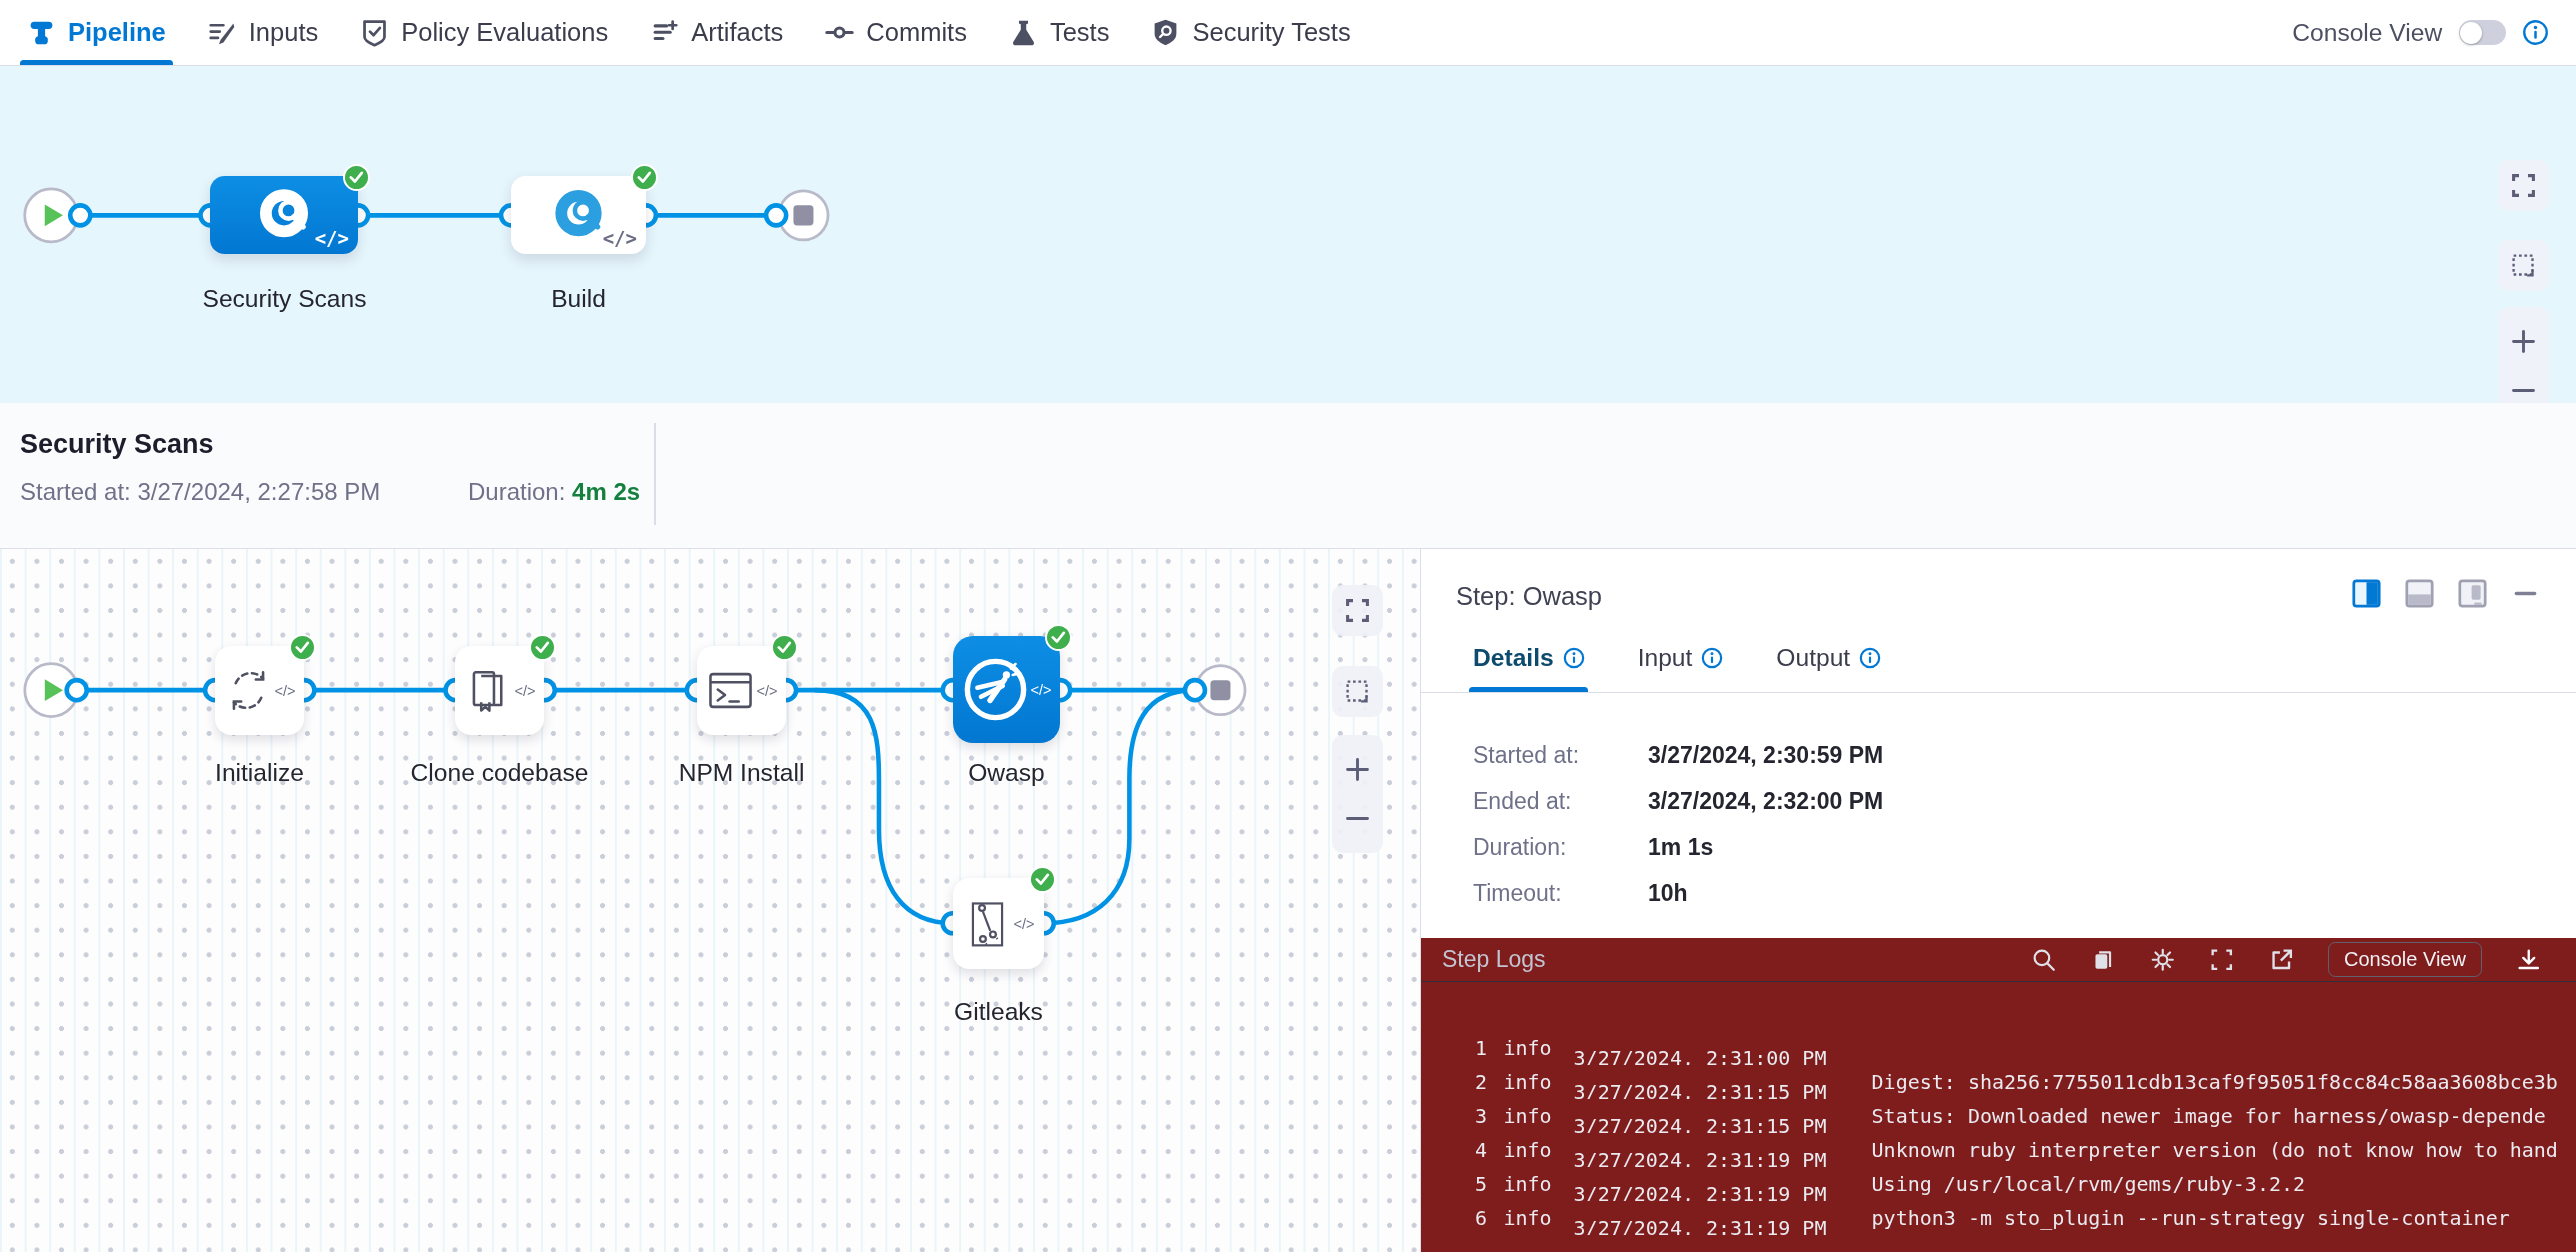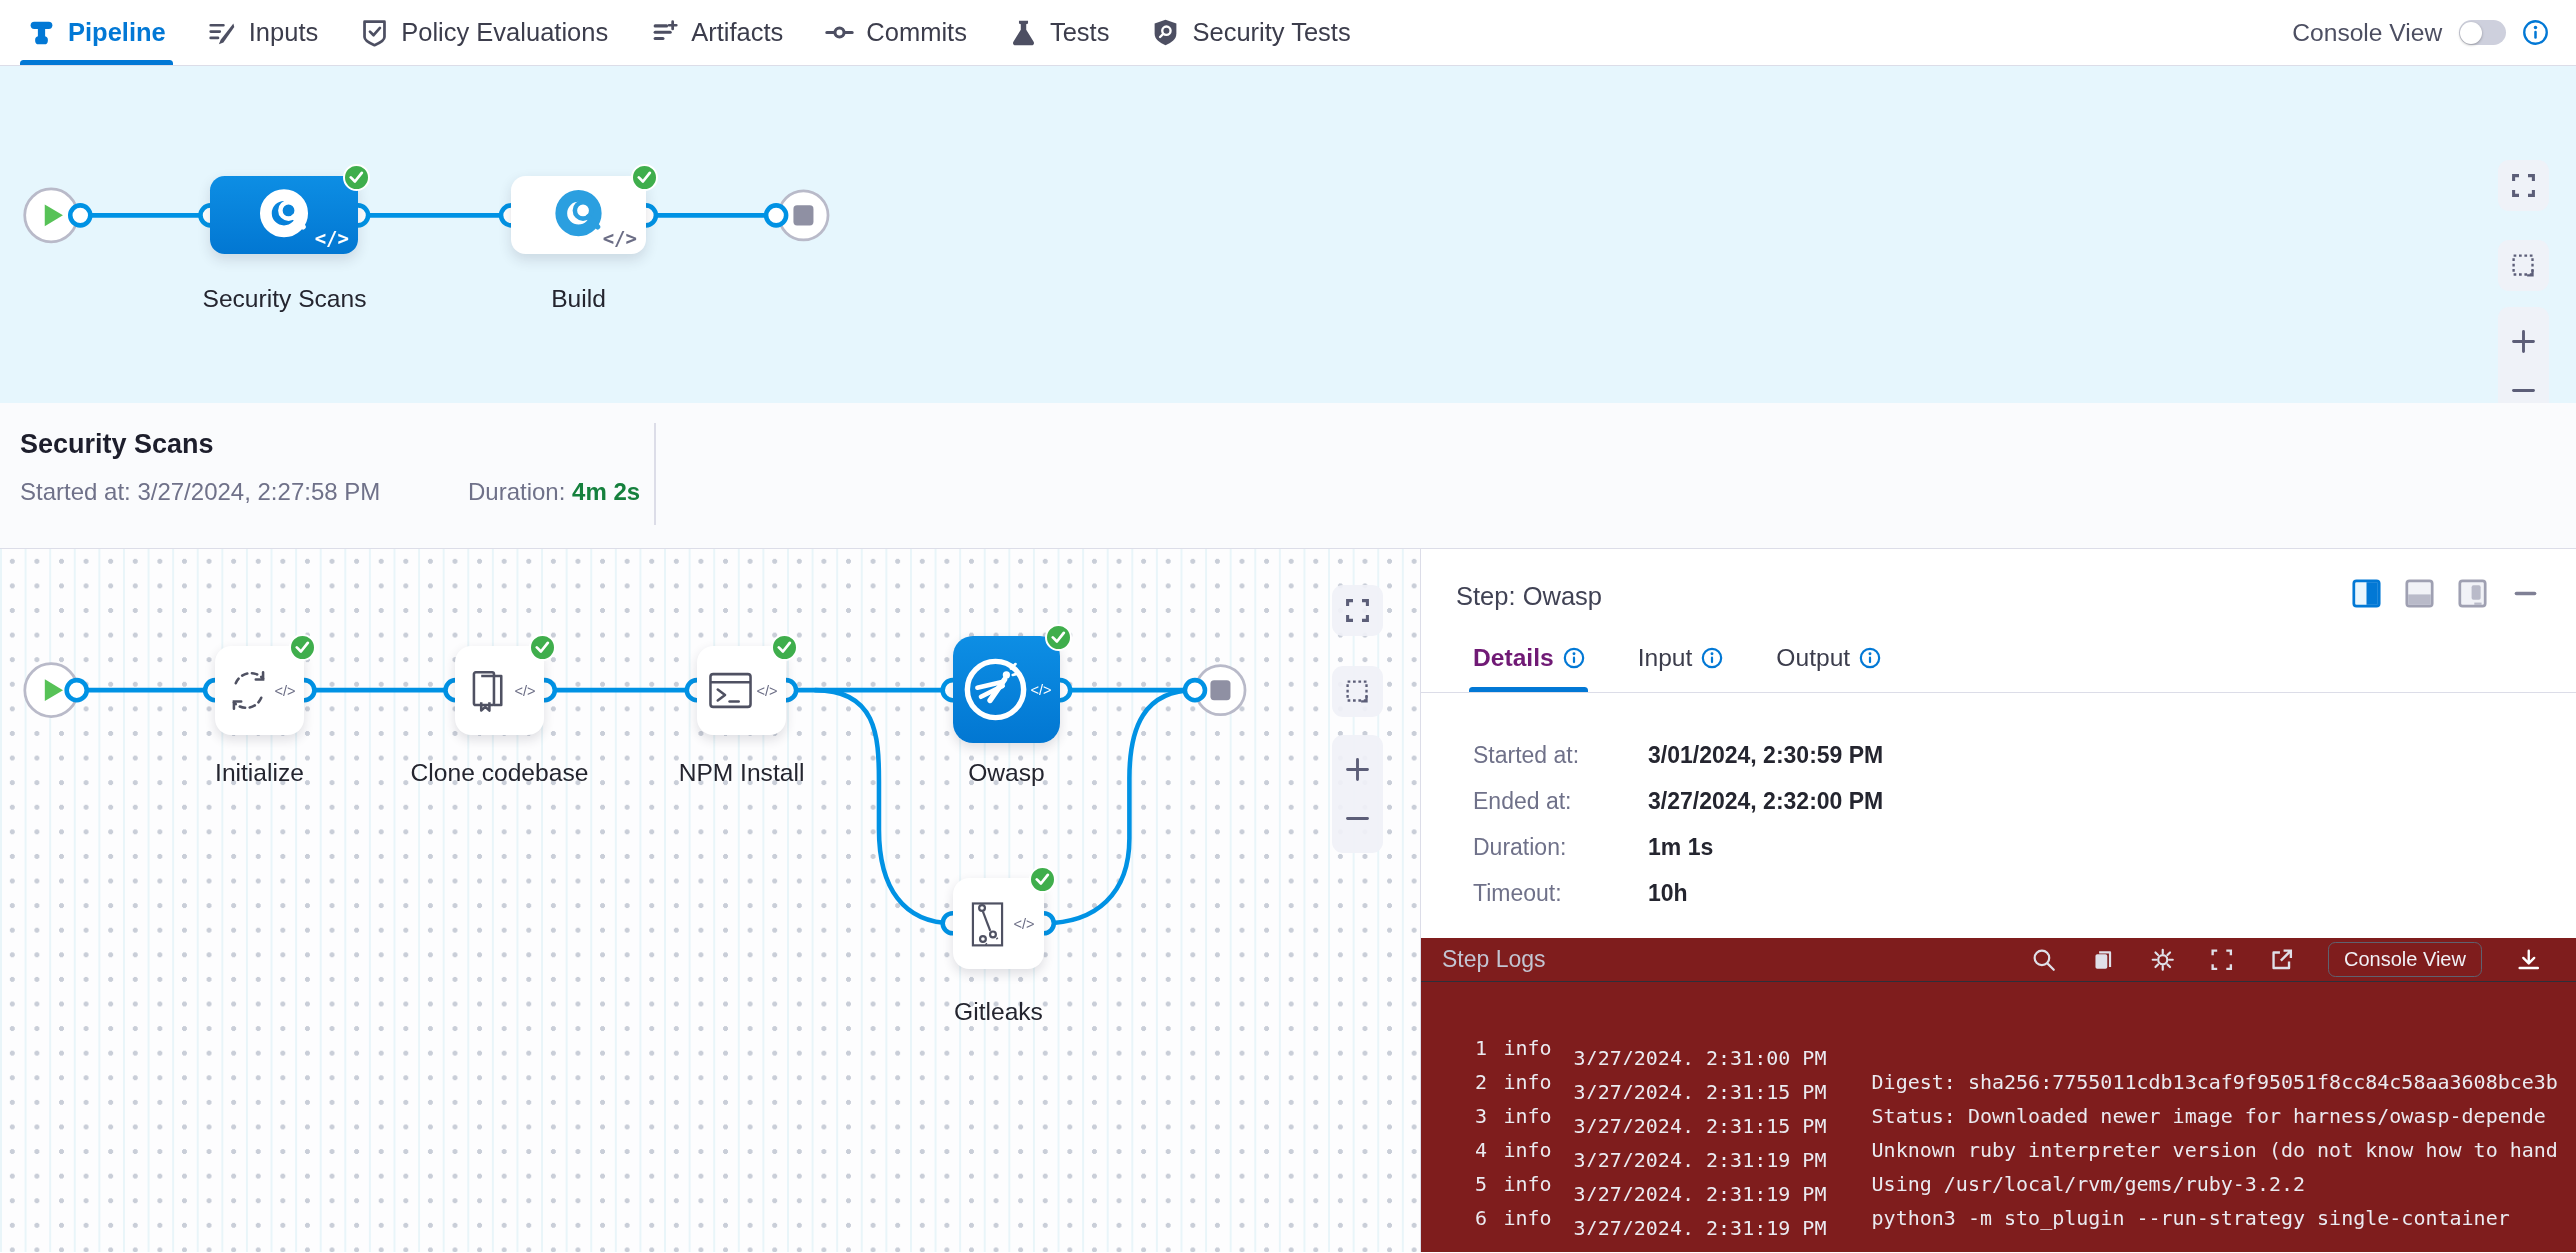--- a/index.html
+++ b/index.html
@@ -64,21 +64,21 @@
   
   .step-panel { position:relative; flex:1; background:#fff; display:flex; flex-direction:column; }
   .panel-header { display:flex; align-items:flex-end; padding:27px 36px 0 35px; }
   .panel-title { font-size:25.5px; font-weight:500; color:#404254; }
   .layout-icons { margin-left:auto; display:flex; align-items:center; gap:24px; }
   .layout-icons svg { width:29px; height:35px; cursor:pointer; }
   .tabs-row { position:relative; margin-top:33px; padding-left:52px; display:flex; gap:53px;
               border-bottom:1.8px solid #dcdde8; }
   .tab { position:relative; display:flex; align-items:center; gap:9px; padding-bottom:20px;
          font-size:24.6px; font-weight:500; color:#3c3d4c; cursor:pointer; }
-  .tab.active { font-weight:700; color:#701a75;justify-content:center; }
+  .tab.active { font-weight:700; color:#0c4a6e;justify-content:center; }
   .tab.active::after { content:""; position:absolute; left:-3.6px; right:-3.6px; bottom:0; height:5.5px;
          border-radius:3.6px 3.6px 0 0; background:#0278d5; }
   .details { padding:49px 0 0 52px; }
   .detail-row { display:flex; margin-bottom:19px; }
   .detail-label { width:175px; font-size:23px; color:#6f7189; }
   .detail-value { font-size:23px; font-weight:700; color:#24252f; }
 
   
   .logs { position:absolute; left:0; right:0; bottom:0; height:314px; background:#7f1d1d;
           display:flex; flex-direction:column; }
@@ -462,21 +462,21 @@
               <circle cx="15" cy="15" r="12.5" fill="none" stroke="#0278d5" stroke-width="3"></circle>
               <rect x="13.5" y="13" width="3" height="9" rx="1.5" fill="#0278d5"></rect>
               <circle cx="15" cy="9.2" r="2" fill="#0278d5"></circle>
             </svg>
         </div>
       </div>
 
       <div class="details">
         <div class="detail-row">
           <span class="detail-label">Started at:</span>
-          <span class="detail-value">3/01/2024, 2:30:59 PM</span>
+          <span class="detail-value">3/27/2024, 2:30:59 PM</span>
         </div>
         <div class="detail-row">
           <span class="detail-label">Ended at:</span>
           <span class="detail-value">3/27/2024, 2:32:00 PM</span>
         </div>
         <div class="detail-row">
           <span class="detail-label">Duration:</span>
           <span class="detail-value">1m 1s</span>
         </div>
         <div class="detail-row">

